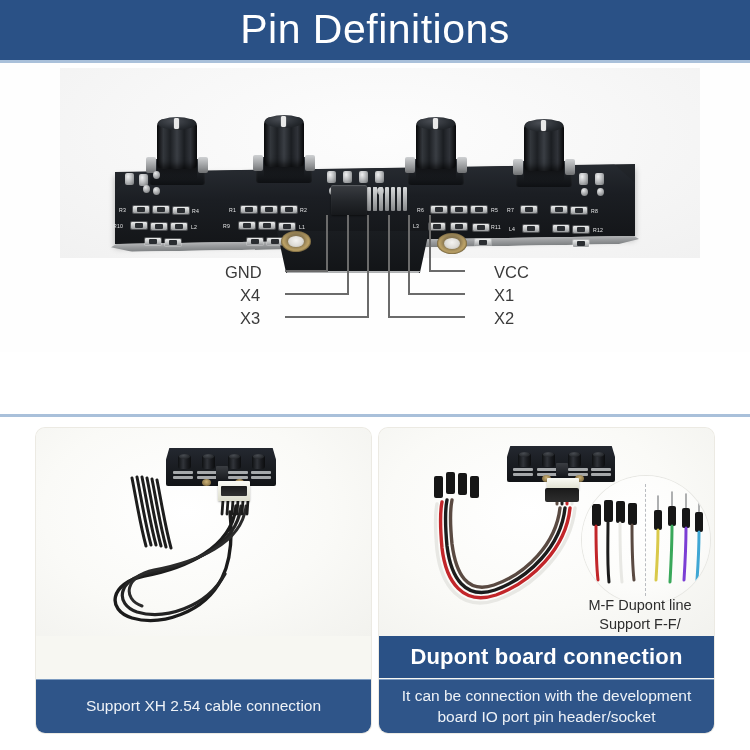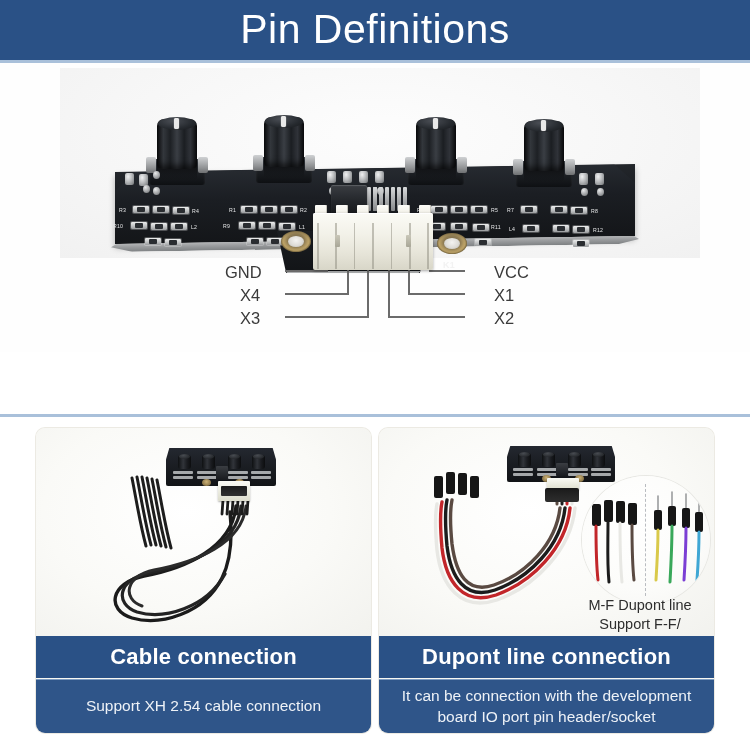--- a/index.html
+++ b/index.html
@@ -407,43 +407,20 @@
       <div class="res" style="left:458px; top:112px;"></div>
       <div class="res" style="left:478px; top:113px;"></div>
       <div class="silk" style="left:498px; top:115px;">R12</div>
 
       <div class="res" style="left:380px; top:126px;"></div>
       <div class="res" style="left:478px; top:127px;"></div>
 
       <div class="hole" style="left:186px; top:118px;"></div>
       <div class="hole" style="left:342px; top:120px;"></div>
 
-      <div id="connector">
-        <div class="teeth">
-          <i></i>
-            <i></i>
-            <i></i>
-            <i></i>
-            <i></i>
-            <i></i>
-        </div>
-        <div class="shell"></div>
-        <div class="ribs">
-          <i></i>
-            <i></i>
-            <i></i>
-            <i></i>
-            <i></i>
-            <i></i>
-            <i></i>
-        </div>
-        <div class="latchL"></div>
-        <div class="latchR"></div>
-        <div class="k1">K1</div>
-      </div>
     </div>
 
     <svg id="leaders" viewBox="0 0 750 289">
       <g stroke="#6b6b6b" stroke-width="1.3" fill="none" shape-rendering="crispEdges">
 
         <path d="M327 152 L327 208 L285 208"></path>
 
         <path d="M348 152 L348 231 L285 231"></path>
 
         <path d="M368 152 L368 254 L285 254"></path>
@@ -519,23 +496,20 @@
         <div class="mb-hole" style="left:36px; top:31px;"></div>
         <div class="mb-hole" style="left:69px; top:31px;"></div>
       </div>
       <div style="position:absolute; left:182px; top:53px; width:32px; height:20px;
                   background:linear-gradient(180deg,#fbfbf5,#ddddcc); border-radius:1px;
                   box-shadow:0 1px 2px rgba(0,0,0,.3);"></div>
       <div style="position:absolute; left:185px; top:58px; width:26px; height:10px;
                   background:linear-gradient(180deg,#1c1c1c,#303030); border-radius:1px;"></div>
     </div>
 
-    <div class="card-cap">
-      <span>Cable connection</span>
-    </div>
     <div class="card-sub">
       <span>Support XH 2.54 cable connection</span>
     </div>
   </div>
 
   <div class="card" id="card-right">
     <div class="card-photo">
 
       <svg class="photo-svg" viewBox="0 0 335 208">
 
@@ -623,20 +597,20 @@
         </svg>
       </div>
 
       <div class="bubble-label">
         <div>M-F Dupont line</div>
         <div>Support F-F/</div>
       </div>
     </div>
 
     <div class="card-cap">
-      <span>Dupont line connection</span>
+      <span>Dupont board connection</span>
     </div>
     <div class="card-sub">
       <span>It can be connection with the development board IO port pin header/socket</span>
     </div>
   </div>
 
 </div>
 
 </body></html>

